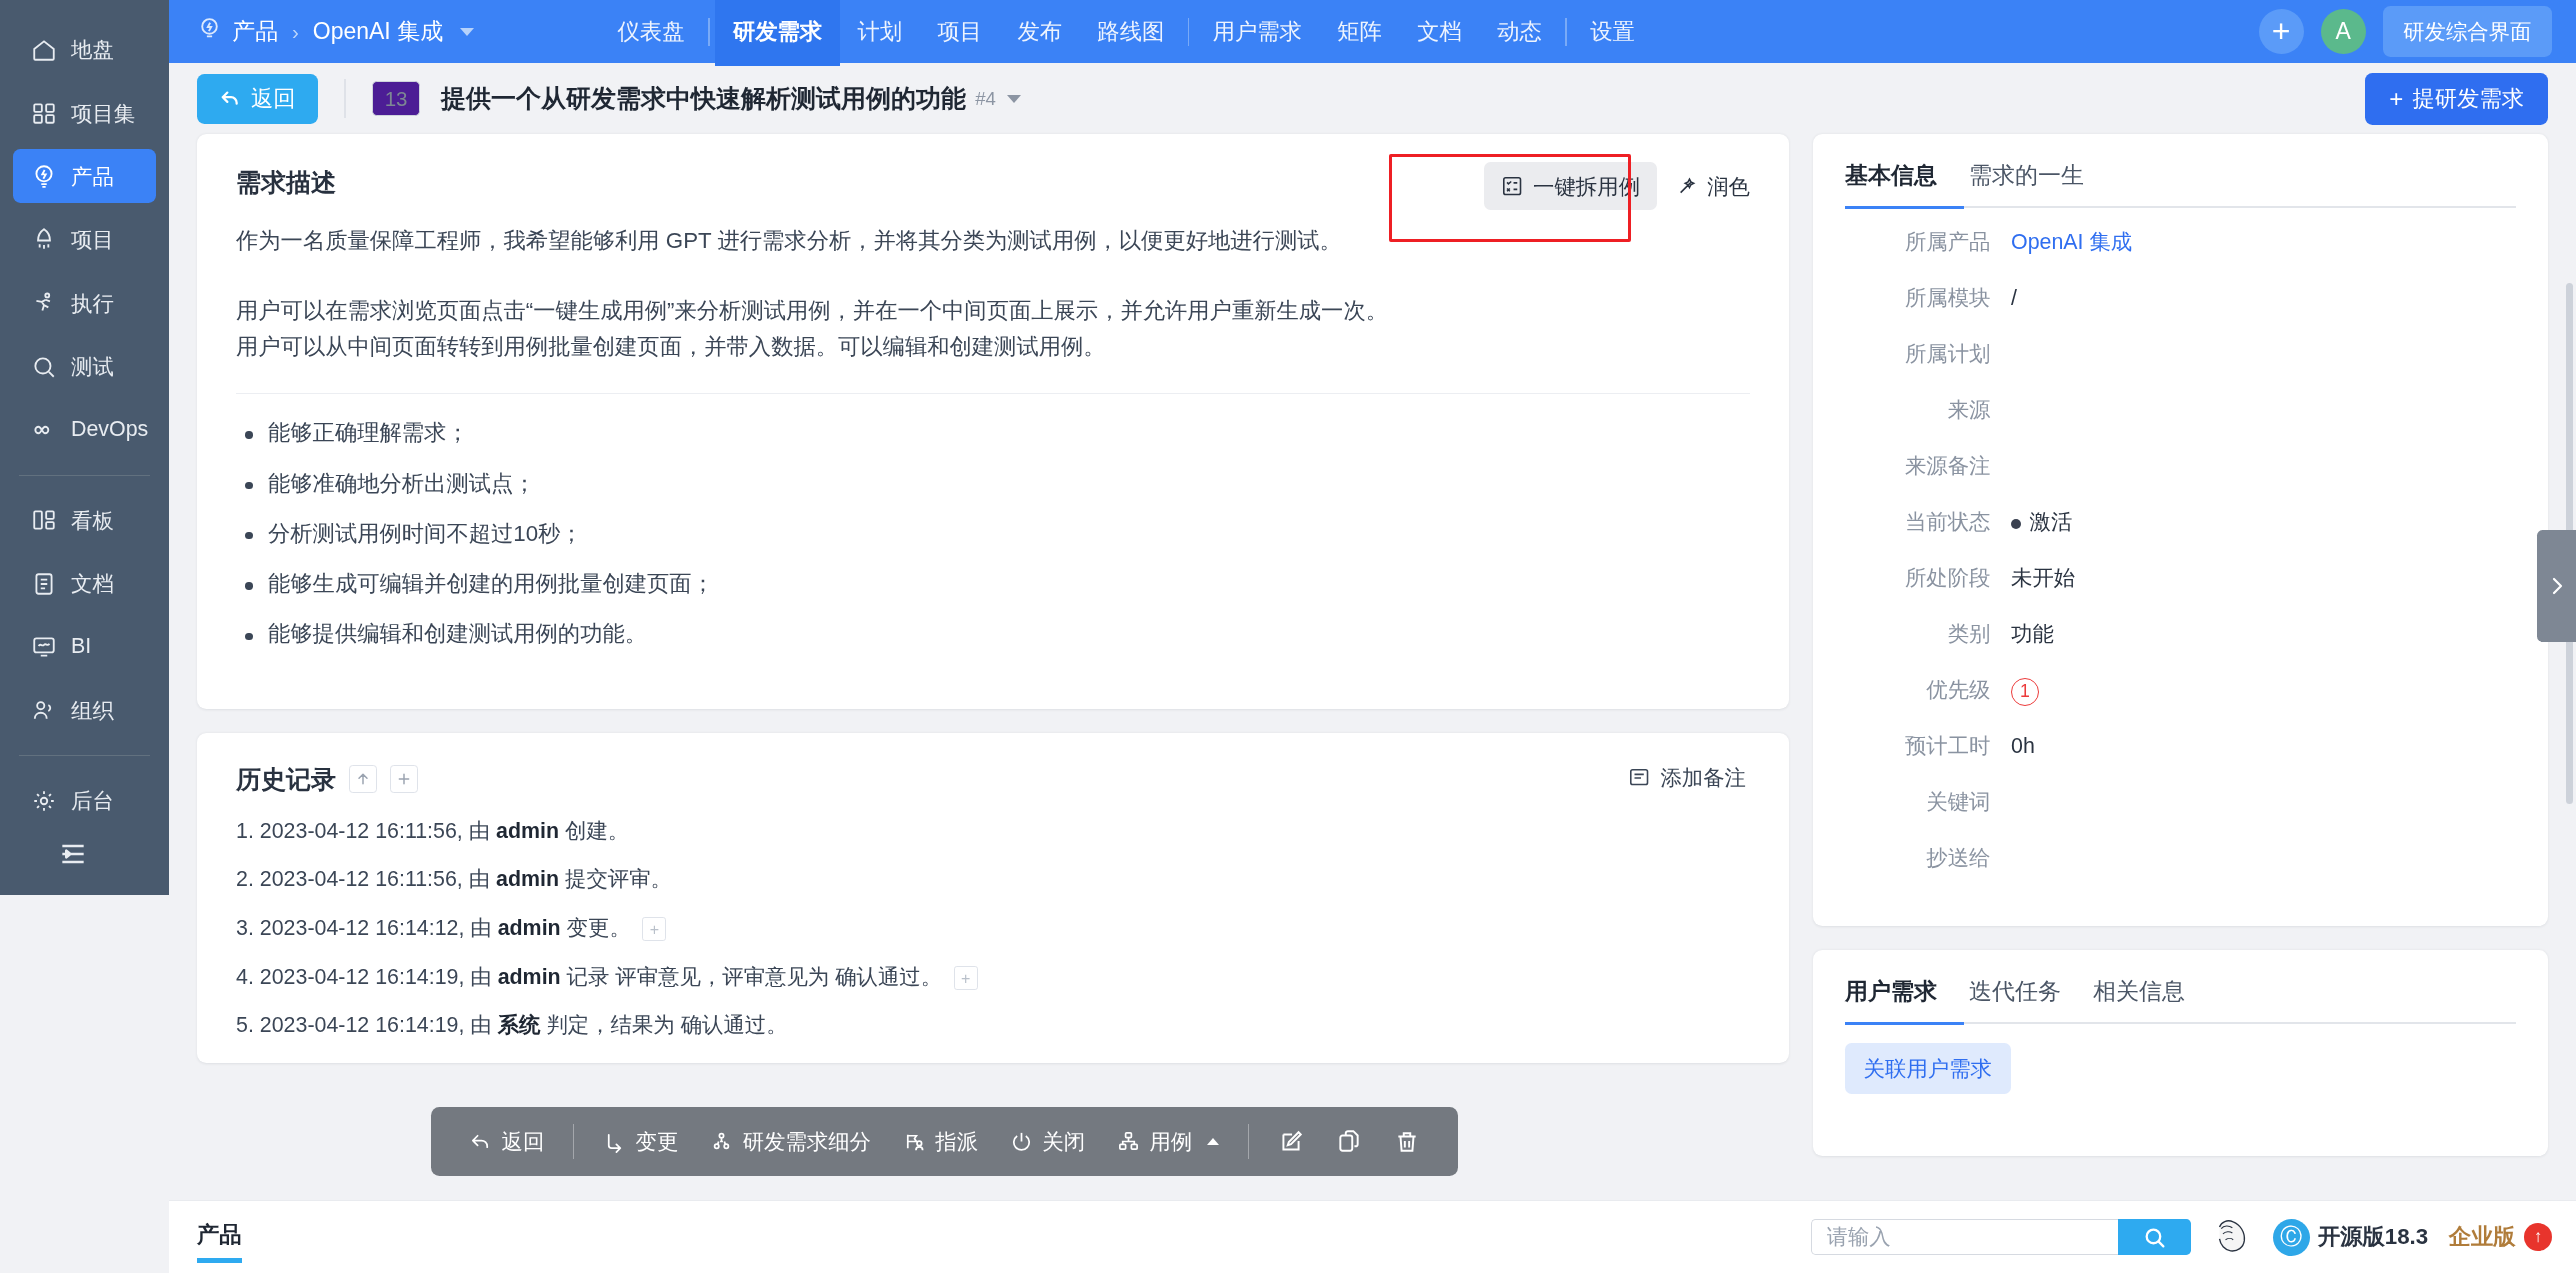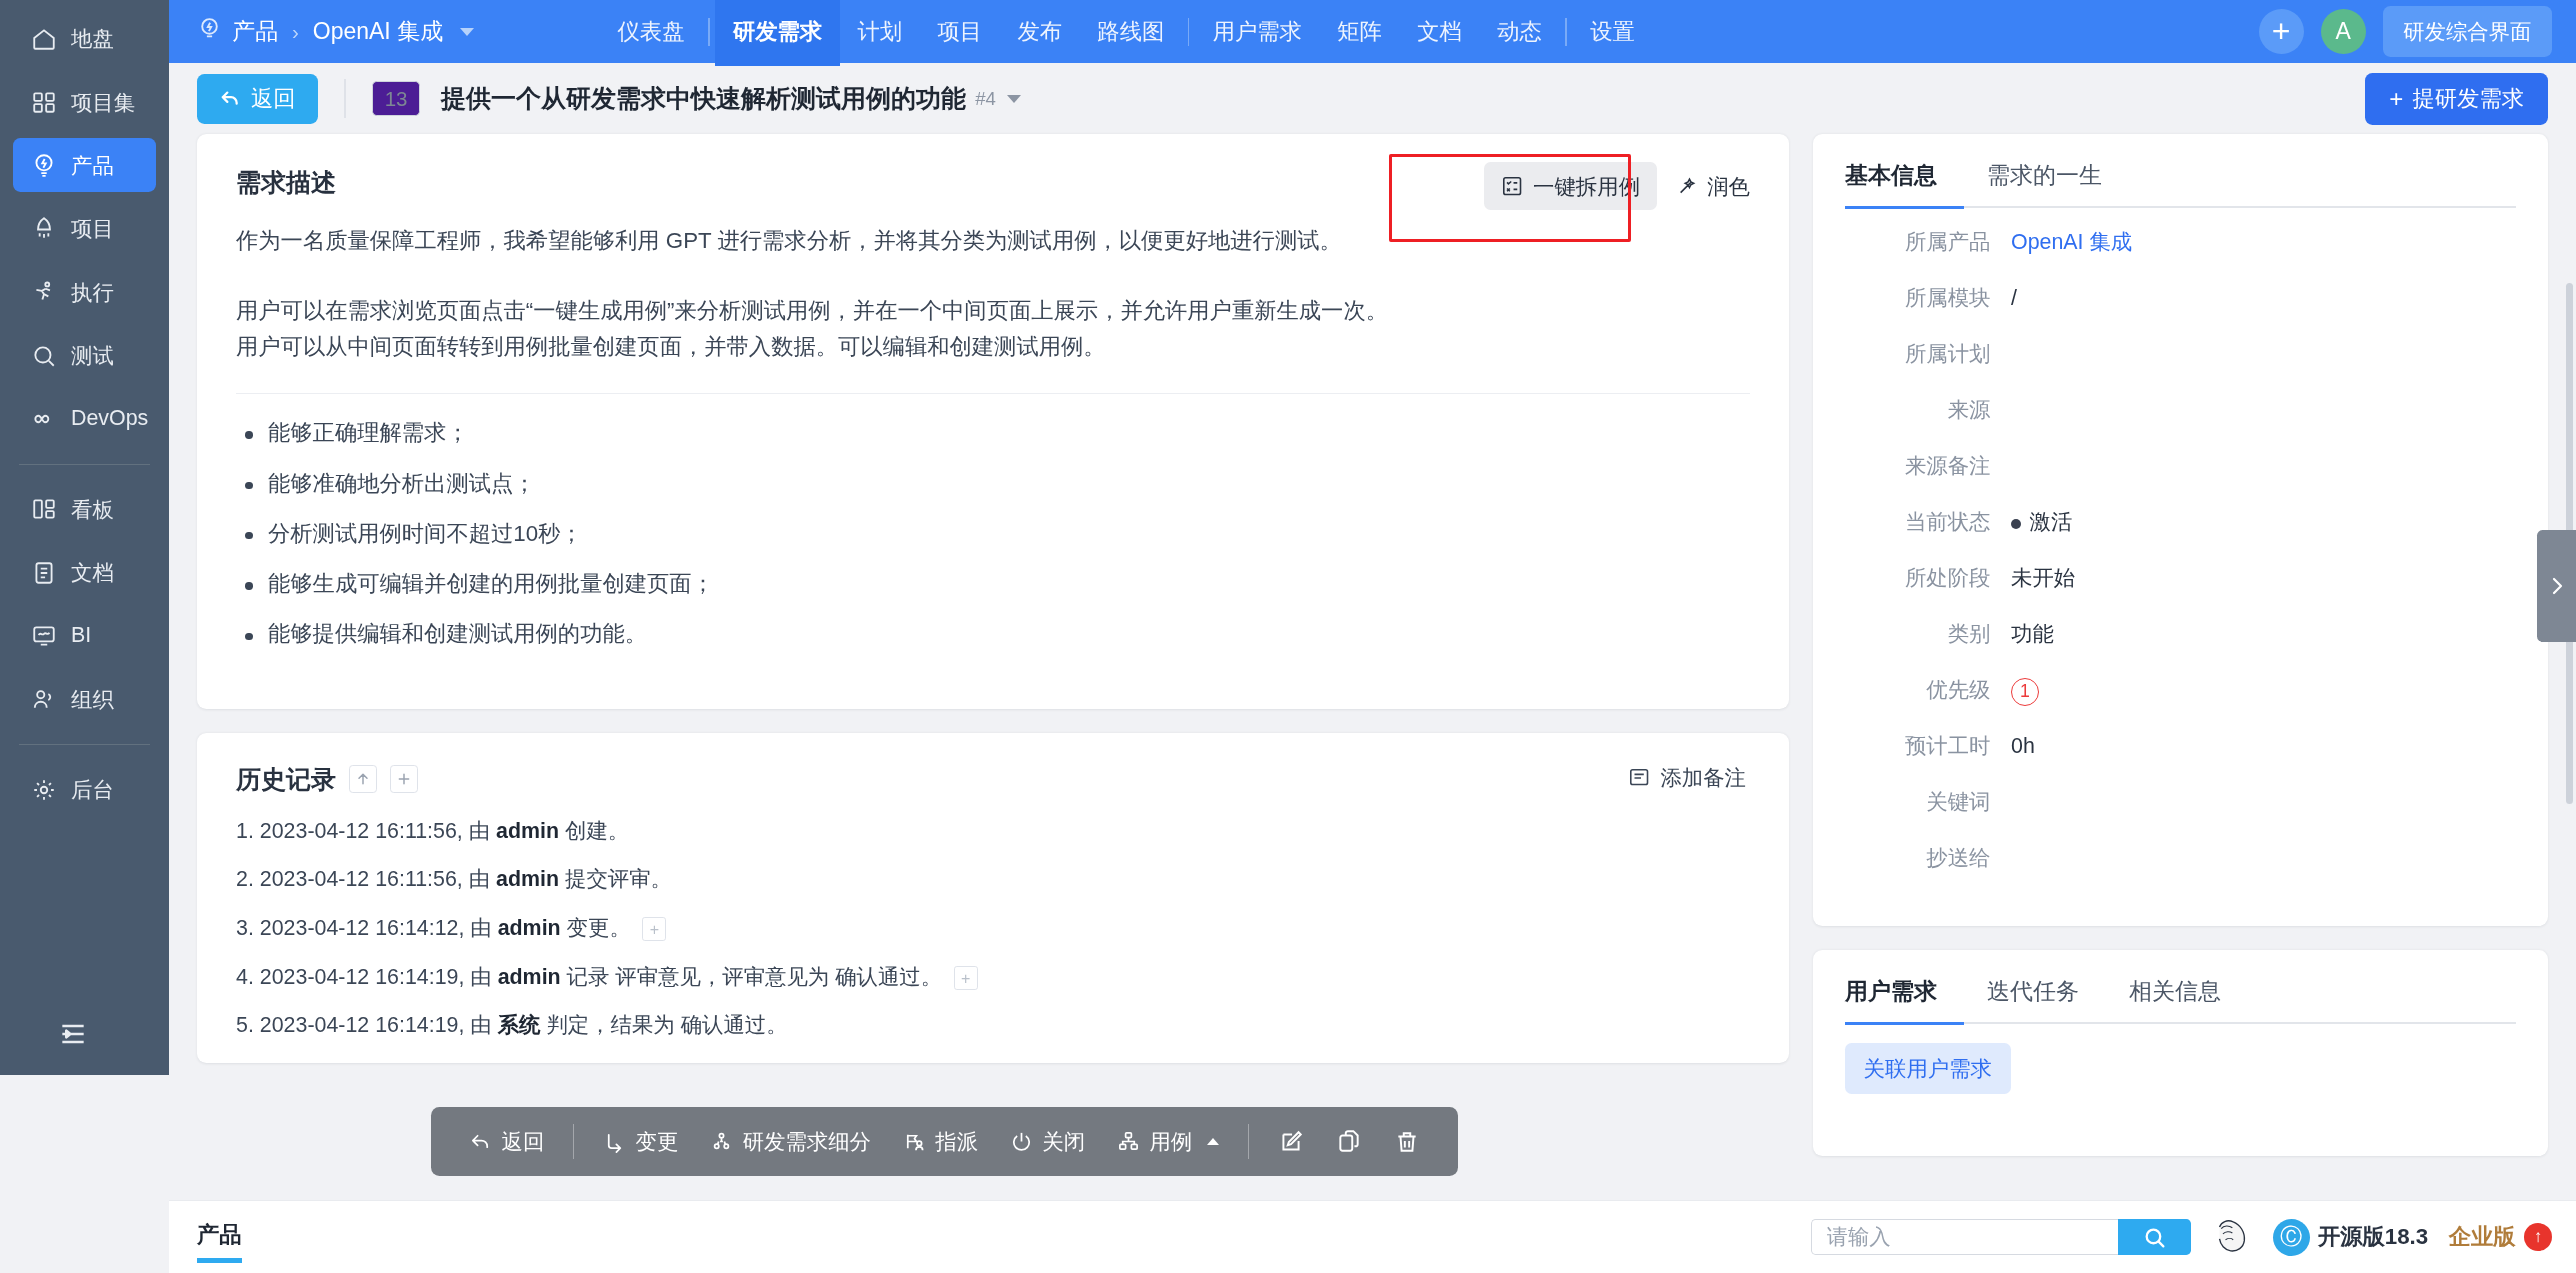--- a/index.html
+++ b/index.html
@@ -6,24 +6,24 @@
   html, body {
     width: 2576px; height: 1273px;
     font-family: "Liberation Sans", "DejaVu Sans", sans-serif;
     background: #f1f2f5;
     overflow: hidden;
   }
   .app { position: relative; width: 2576px; height: 1273px; display: flex; }
 
   
   .sidebar {
-    width: 169px; height: 1075px;
+    width: 169px; height: 895px;
     background: #495a6e;
     display: flex; flex-direction: column;
-    padding-top: 7px;
+    padding-top: 18px;
     flex: 0 0 169px;
     position: relative;
     text-align: center;
   }
   .side-item {
     display: flex; align-items: center;
     gap: 13px;
     height: 54px;
     margin: 4.7px 13px;
     padding-left: 17px;
@@ -179,21 +179,21 @@
   .hist-line { font-size: 21.4px; color:#3b4656; margin-top: 23px; line-height:1.2; }
   .hist-line b { color:#1f2733; }
   .inline-plus {
     display:inline-flex; width:24px;height:24px; border:0.9px solid #dfe3ea; border-radius:2.8px;
     align-items:center;justify-content:center; color:#b9c0ca; font-size:16px;
     vertical-align: middle; margin-left: 5.6px;
   }
 
   
   .card-side { padding: 26px 32px 28px 32px; }
-  .tabs { display:flex; align-items:center; gap: 50px; position:relative; }
+  .tabs { display:flex; align-items:center; gap: 32px; position:relative; }
   .tab {
     font-size: 23px; color:#4b5666; padding-bottom: 15px; cursor:pointer; white-space:nowrap;
   }
   .tab.active { color:#1f2733; font-weight:bold; }
   .tabs-underline { height: 1.9px; background:#e2e5ea; position:relative; margin-bottom: 18.6px; }
   .tabs-underline::after {
     content:""; position:absolute; left:0; top:0; width: 119px; height:2.8px; background:#3b82f6;
   }
   .frow { display:flex; align-items:flex-start; min-height: 56px; }
   .flabel {

